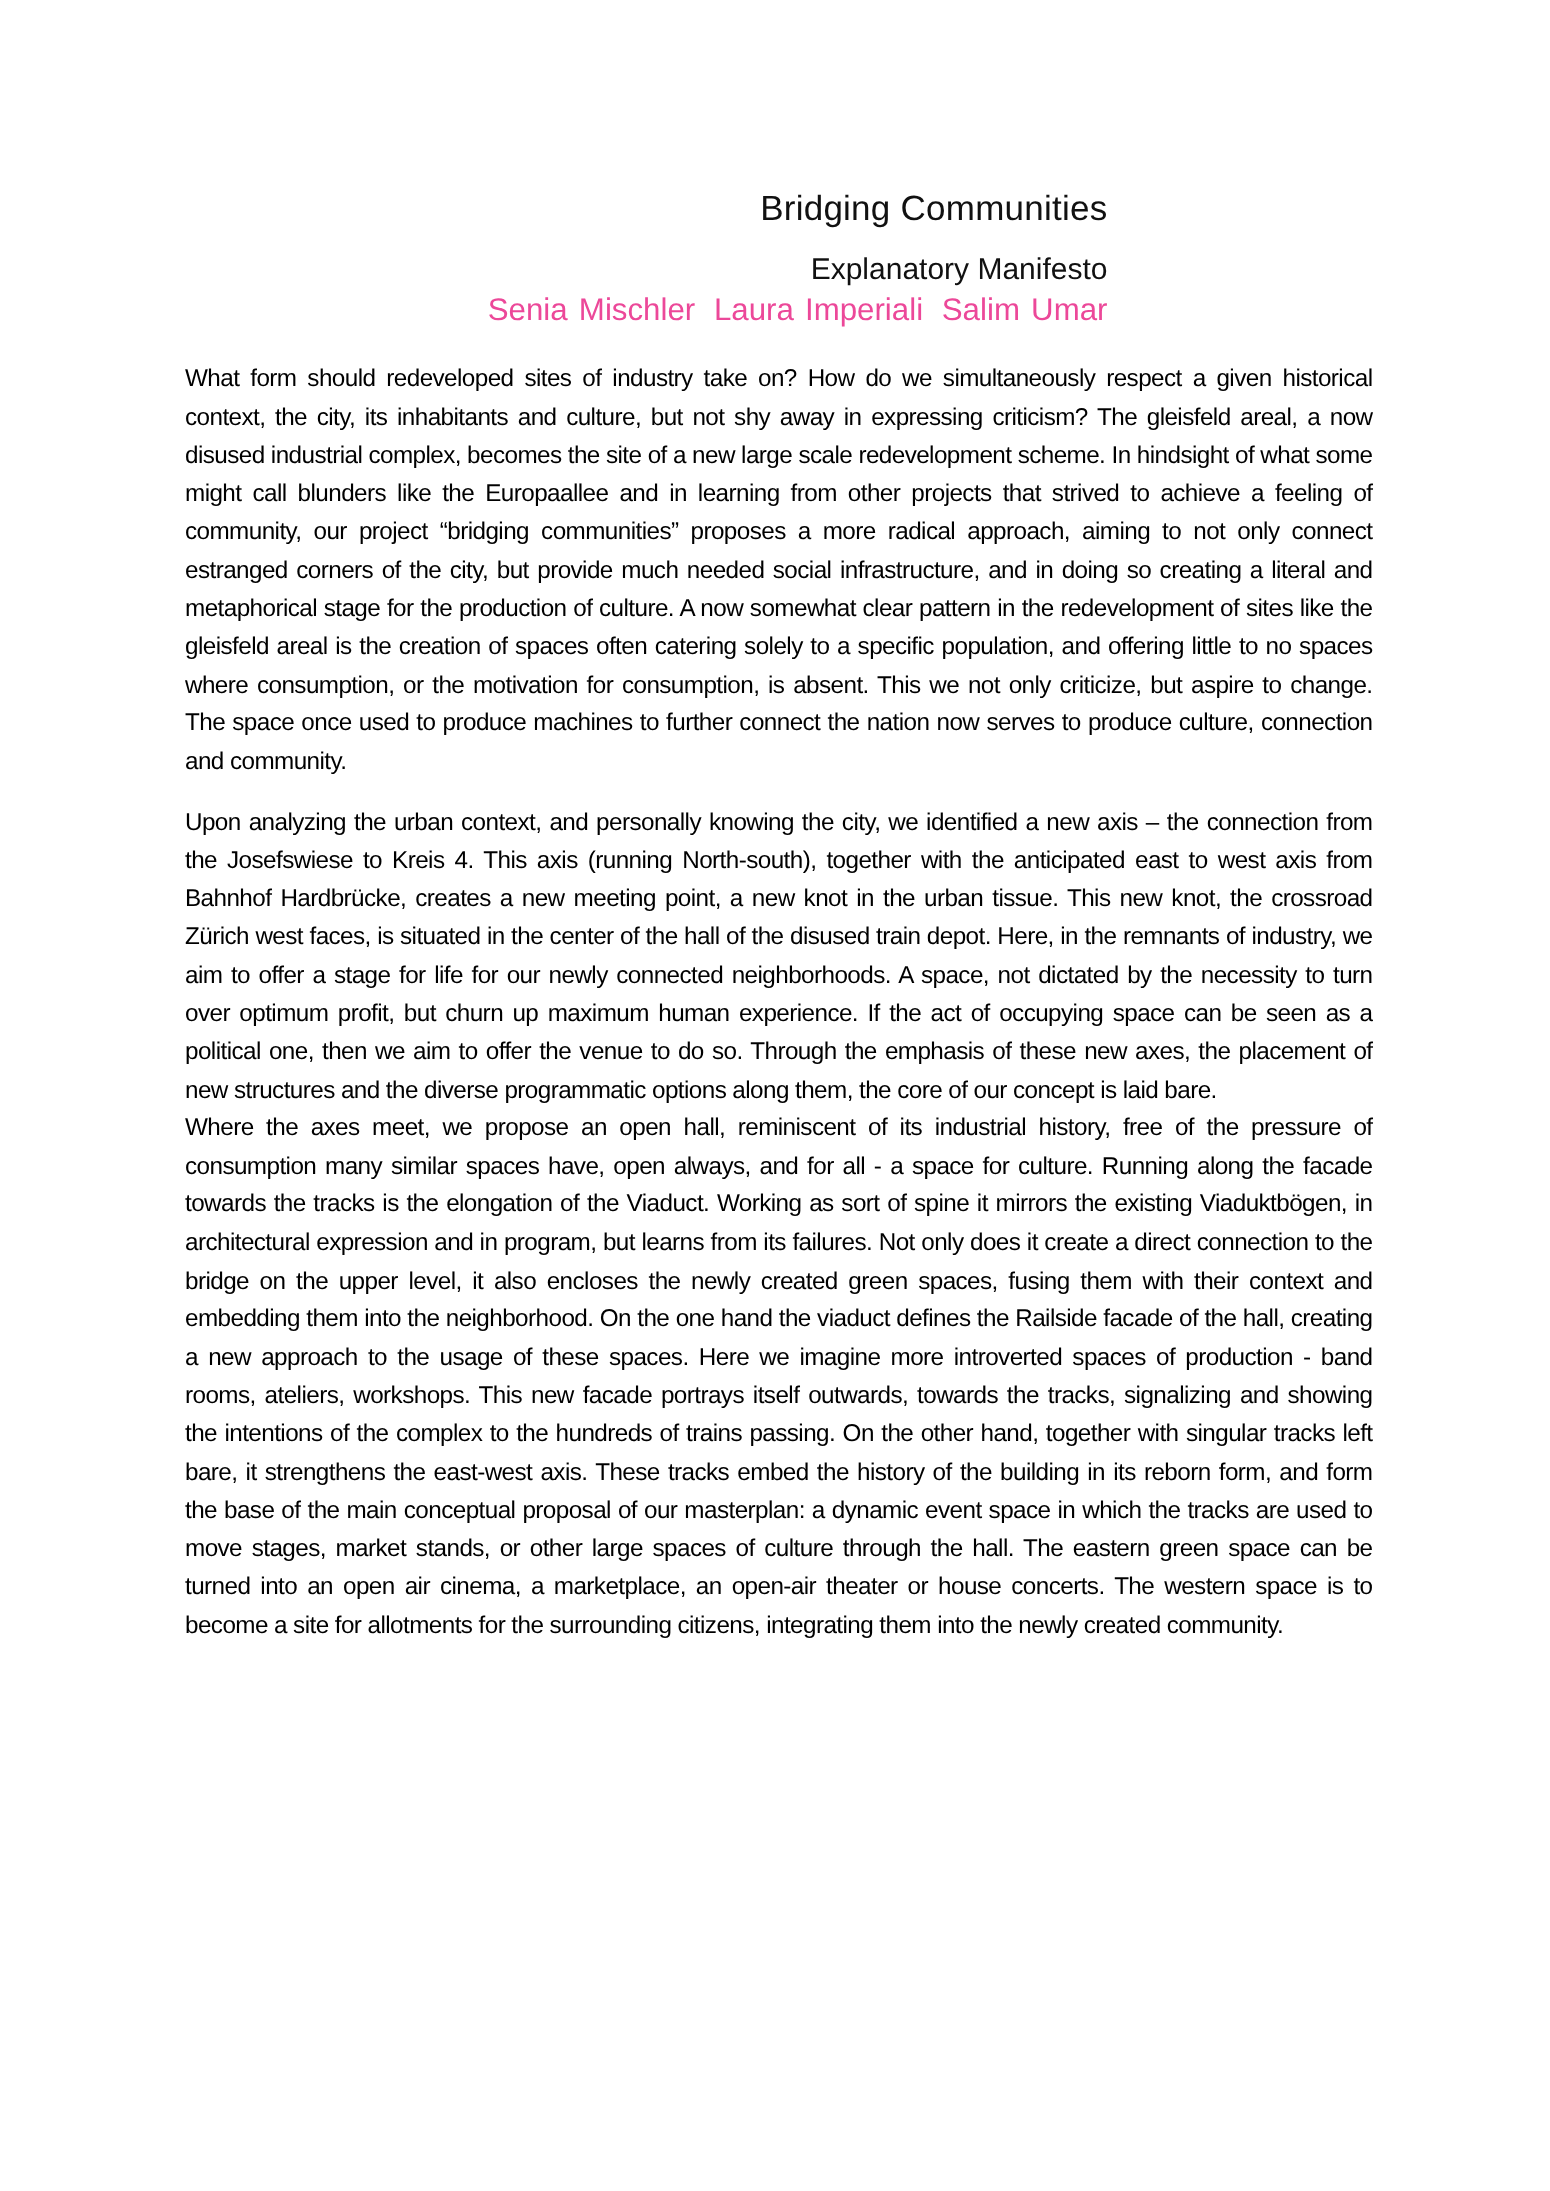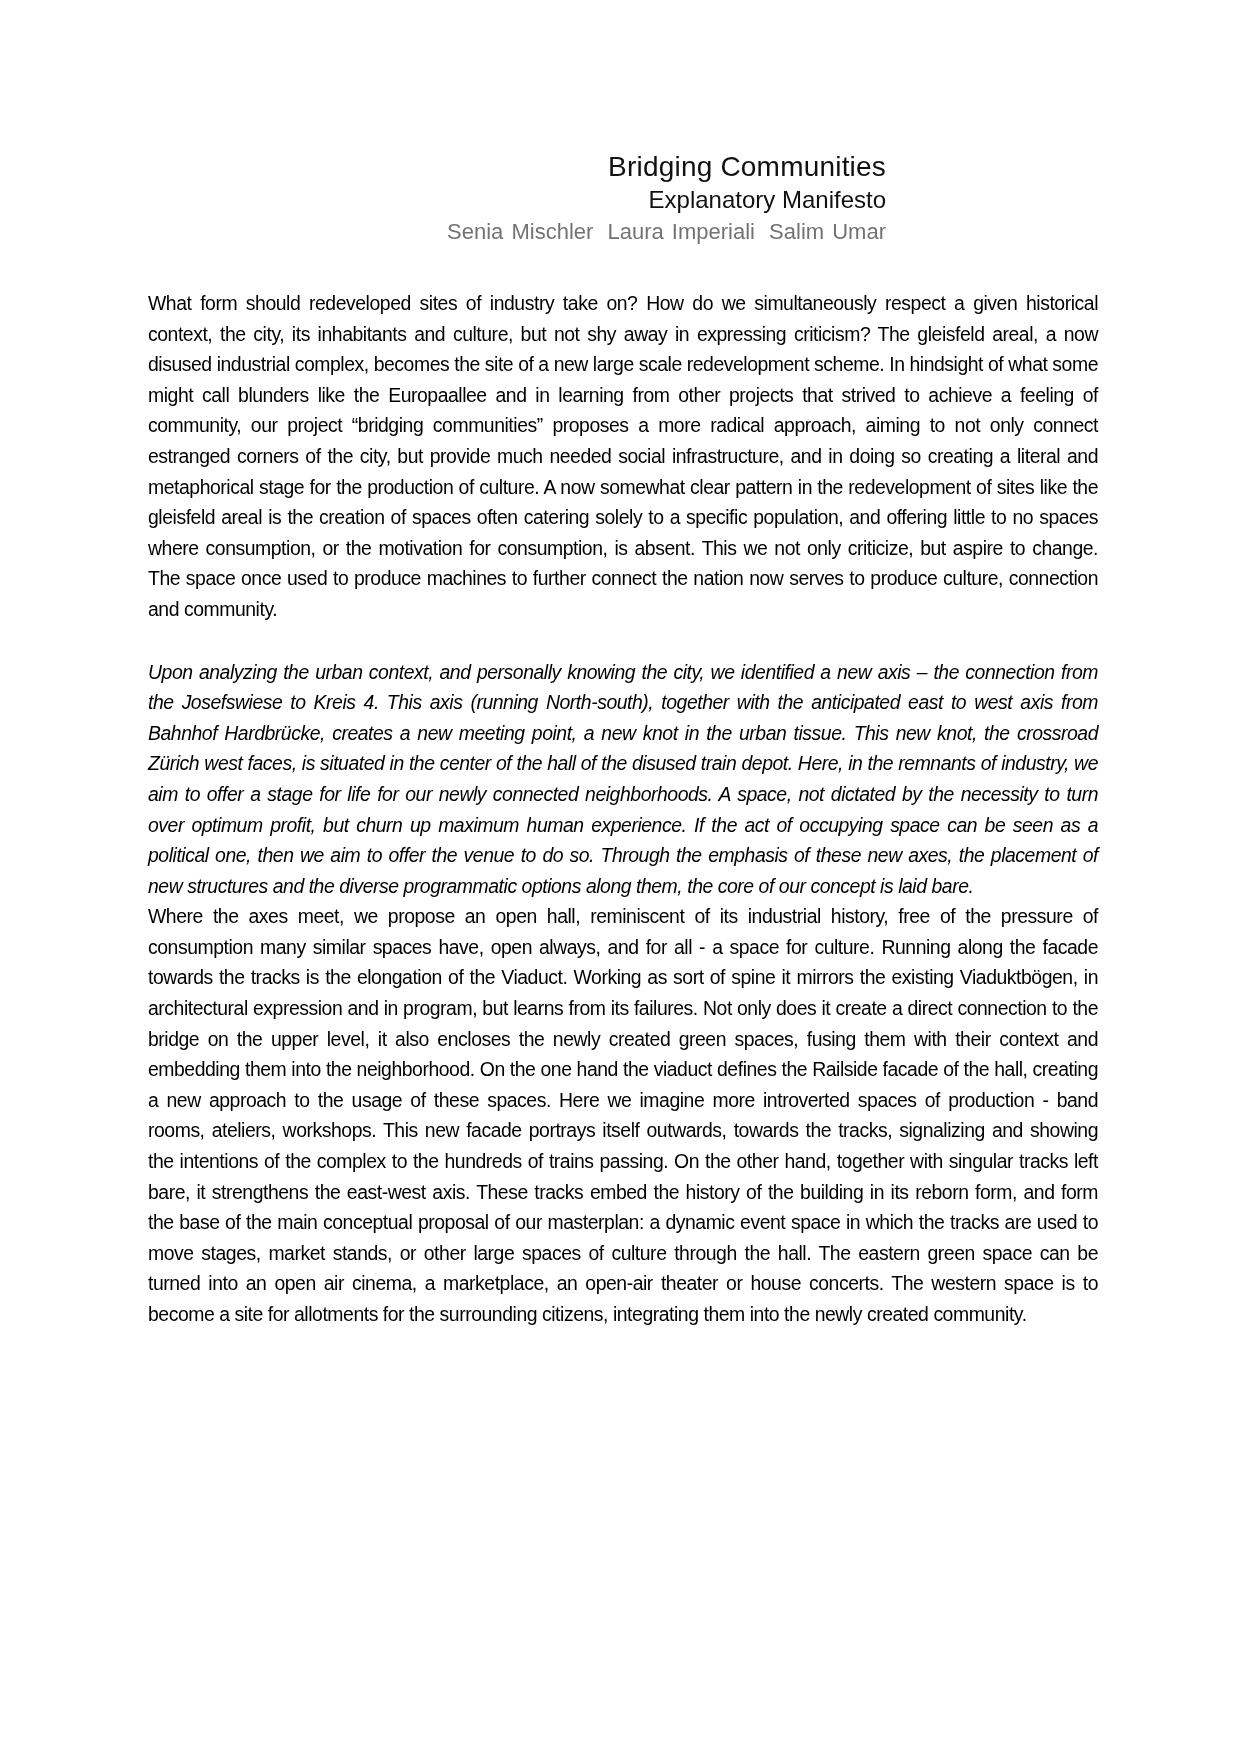--- a/index.html
+++ b/index.html
@@ -31,44 +31,44 @@
     .title {
       font-size: 28px;
       line-height: 34px;
       color: #111;
       letter-spacing: 0.2px;
     }
     .subtitle {
       font-size: 24px;
       line-height: 32px;
       color: #111;
-      margin-top: 0px;
+      margin-top: 16px;
     }
     .authors {
-      font-size: 22px;
+      font-size: 25px;
       line-height: 28px;
-      color: #737373;
+      color: #ec4899;
       margin-top: 2px;
       word-spacing: 2px;
     }
     .authors span { margin-left: 6px; }
     .authors span:first-child { margin-left: 0; }
     .body {
       position: absolute;
       left: 148px;
       top: 288px;
       width: 950px;
       font-size: 19.4px;
       line-height: 30.6px;
       text-align: justify;
       color: #000000;
       letter-spacing: -0.45px;
     }
     .para { margin: 0; }
-    .para + .para.spaced { margin-top: 32px; font-style: italic; }
+    .para + .para.spaced { margin-top: 18px; }
   </style>
 </head>
 <body>
 
 <div class="page">
   <div class="header">
     <div class="title">Bridging Communities</div>
     <div class="subtitle">Explanatory Manifesto</div>
     <div class="authors">
       <span>Senia Mischler</span>

